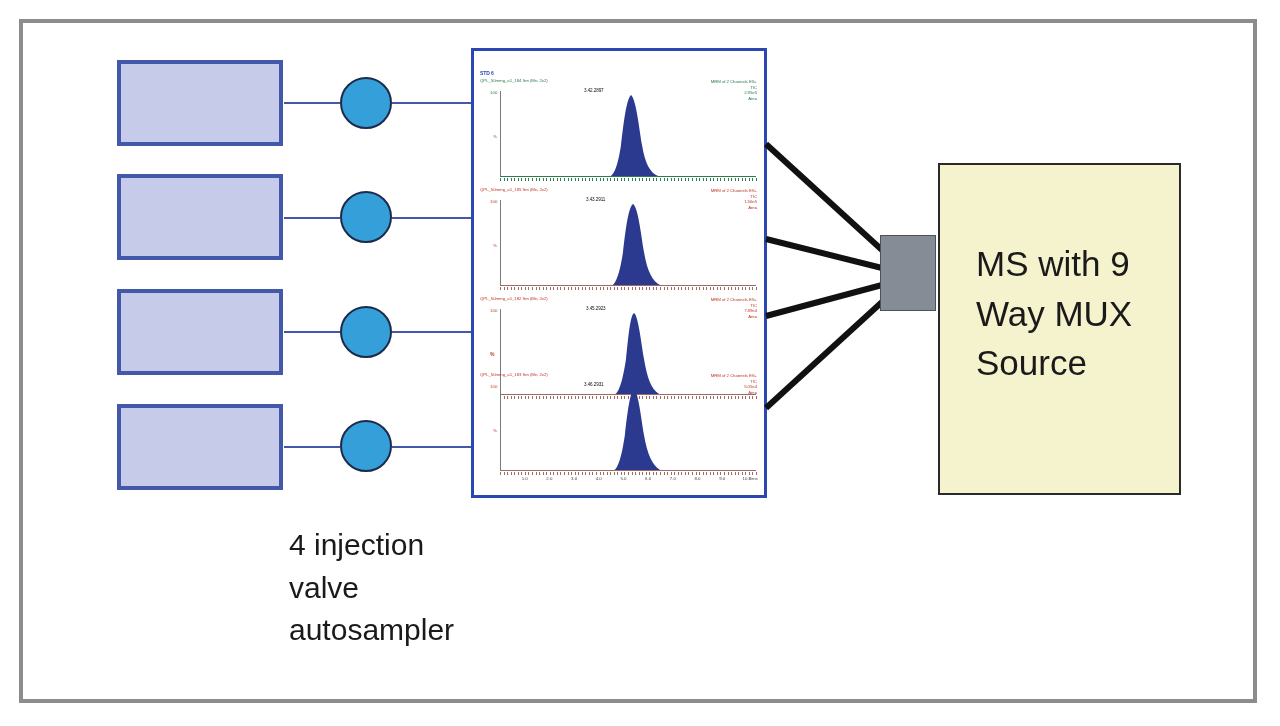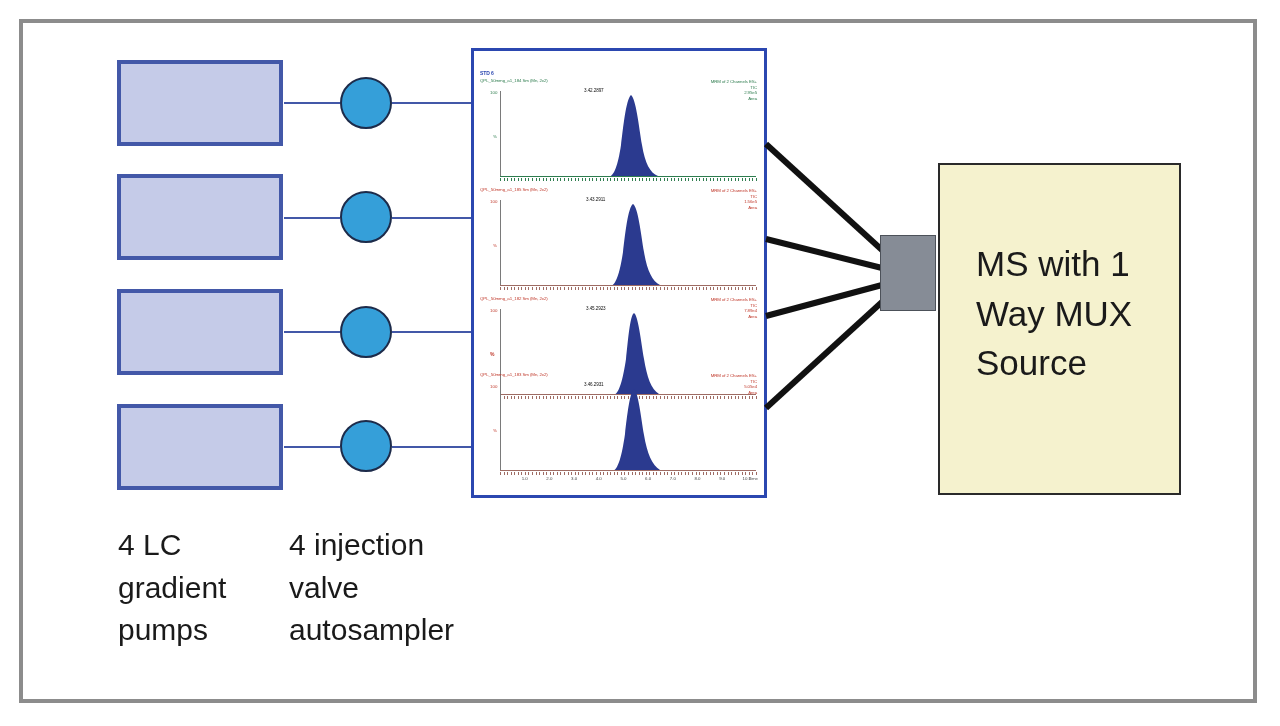--- a/index.html
+++ b/index.html
@@ -620,23 +620,20 @@
   <svg id="converge-svg">
     <line x1="766" y1="144" x2="882" y2="250" stroke="#111111" stroke-width="6"></line>
     <line x1="766" y1="239" x2="882" y2="268" stroke="#111111" stroke-width="6"></line>
     <line x1="766" y1="316" x2="882" y2="285" stroke="#111111" stroke-width="6"></line>
     <line x1="766" y1="408" x2="882" y2="302" stroke="#111111" stroke-width="6"></line>
   </svg>
 
   <div id="interface-block"></div>
 
   <div id="ms-box">
-    <div id="ms-text">MS with 1 Way MUX Source</div>
+    <div id="ms-text">MS with 9 Way MUX Source</div>
   </div>
 
-  <div class="caption" id="cap-pumps">4 LC
-gradient
-pumps</div>
   <div class="caption" id="cap-valves">4 injection
 valve
 autosampler</div>
 
 </div>
 
 </body></html>

